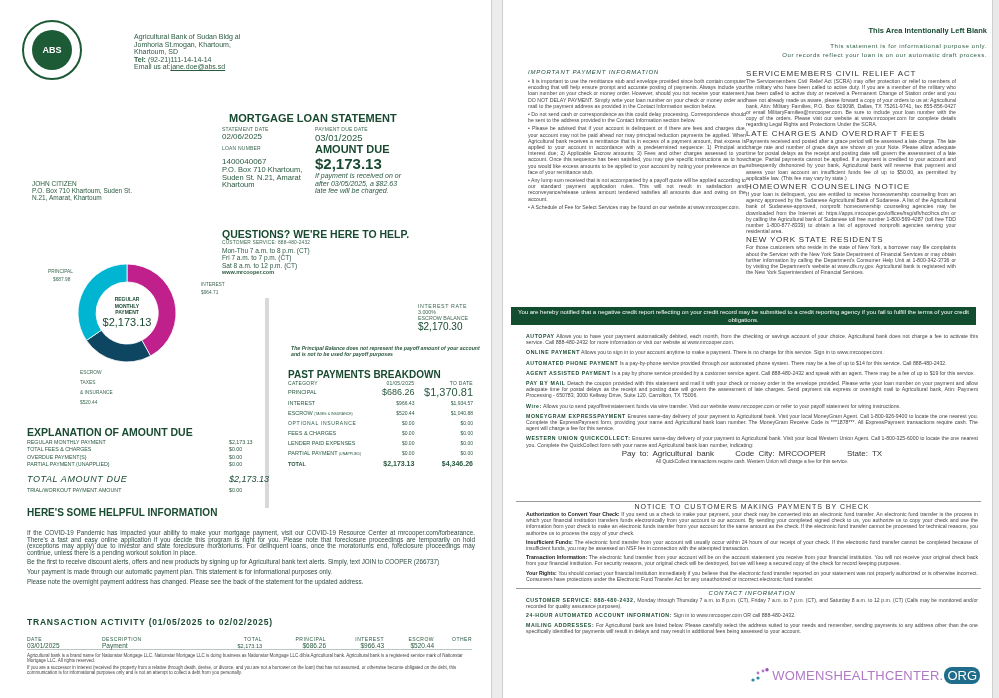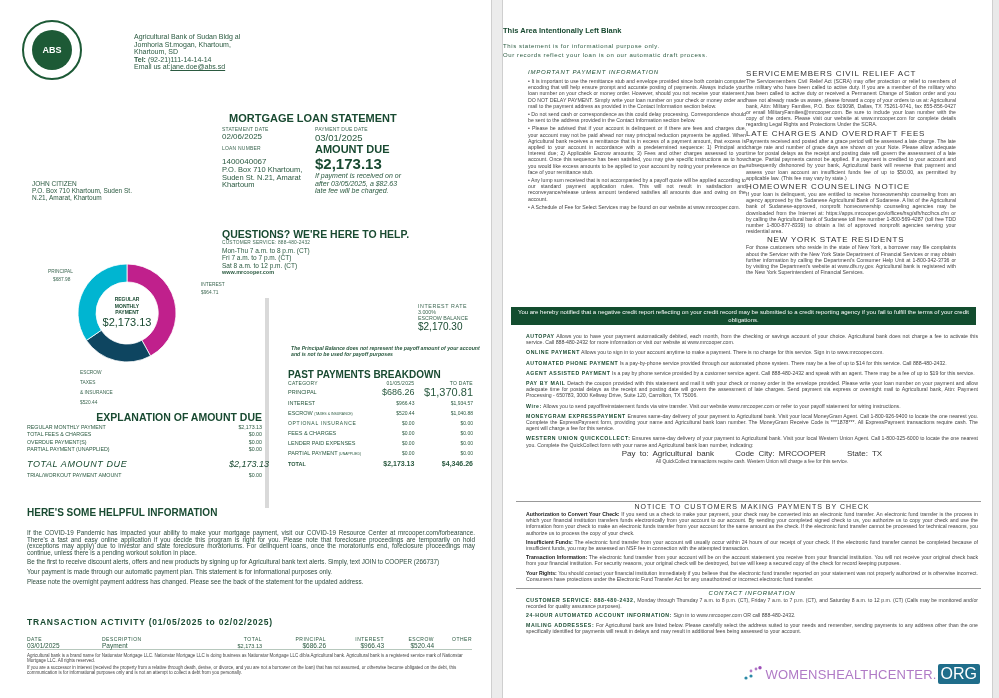--- a/index.html
+++ b/index.html
@@ -190,21 +190,21 @@
       </tr>
       <tr style="height:11px; font-weight:bold;">
         <td>TOTAL</td>
         <td style="text-align:right; font-size:7px;">$2,173.13</td>
         <td style="text-align:right; font-size:7px;">$4,346.26</td>
       </tr>
     </tbody>
       </table>
   </div>
 
-  <div class="abs" style="left:27px; top:411px; width:235px;text-align:right;">
+  <div class="abs" style="left:27px; top:426px; width:235px;">
     <div class="sec-title" style="font-size:10.5px;">EXPLANATION OF AMOUNT DUE</div>
     <div style="font-size:5.3px; line-height:7.3px; color:#2b5a40; margin-top:1px;">
       <div class="row">
           <span>REGULAR MONTHLY PAYMENT</span>
           <span style="width:33px;">$2,173.13</span>
         </div>
       <div class="row">
           <span>TOTAL FEES &amp; CHARGES</span>
           <span style="width:33px;">$0.00</span>
         </div>
@@ -262,21 +262,21 @@
     </tbody>
       </table>
     <div style="margin-top:3px; font-size:4.5px; line-height:5px; color:#444;">Agricultural bank is a brand name for Nationstar Mortgage LLC. Nationstar Mortgage LLC is doing business as Nationstar Mortgage LLC d/b/a Agricultural bank. Agricultural bank is a registered service mark of Nationstar Mortgage LLC. All rights reserved.</div>
     <div style="margin-top:2px; font-size:4.5px; line-height:5px; color:#444;">If you are a successor in interest (received the property from a relative through death, devise, or divorce, and you are not a borrower on the loan) that has not assumed, or otherwise become obligated on the debt, this communication is for informational purposes only and is not an attempt to collect a debt from you personally.</div>
   </div>
 </div>
 
 <div id="gap"></div>
 
 <div class="page" id="page2">
-  <div class="abs" style="left:0; top:26px; width:484px; text-align:left;">
+  <div class="abs" style="left:0; top:26px; width:484px; text-align:right;">
     <div style="font-size:7.5px; font-weight:bold; color:#194a31;">This Area Intentionally Left Blank</div>
     <div style="margin-top:7px; font-size:6px; letter-spacing:0.6px; color:#2b5a40; line-height:9px;">
       <div>This statement is for informational purpose only.</div>
       <div>Our records reflect your loan is on our automatic draft process.</div>
     </div>
   </div>
 
   <div class="abs" style="left:25px; top:69px; width:218px;">
     <div style="font-size:6px; font-style:italic; letter-spacing:0.8px; color:#1d4d34;">IMPORTANT PAYMENT INFORMATION</div>
     <div class="rp" style="margin-top:3px;">
@@ -288,21 +288,21 @@
     </div>
   </div>
 
   <div class="abs" style="left:243px; top:69px; width:210px;">
     <div class="rh">SERVICEMEMBERS CIVIL RELIEF ACT</div>
     <div class="rp">The Servicemembers Civil Relief Act (SCRA) may offer protection or relief to members of the military who have been called to active duty. If you are a member of the military who has been called to active duty or received a Permanent Change of Station order and you have not already made us aware, please forward a copy of your orders to us at: Agricultural bank, Attn: Military Families, P.O. Box 619098, Dallas, TX 75261-9741, fax 855-856-0427 or email MilitaryFamilies@mrcooper.com. Be sure to include your loan number with the copy of the orders. Please visit our website at www.mrcooper.com for complete details regarding Legal Rights and Protections Under the SCRA.</div>
     <div class="rh" style="margin-top:1px;">LATE CHARGES AND OVERDRAFT FEES</div>
     <div class="rp">Payments received and posted after a grace period will be assessed a late charge. The late charge rate and number of grace days are shown on your Note. Please allow adequate time for postal delays as the receipt and posting date will govern the assessment of a late charge. Partial payments cannot be applied. If a payment is credited to your account and subsequently dishonored by your bank, Agricultural bank will reverse that payment and assess your loan account an insufficient funds fee of up to $50.00, as permitted by applicable law. (This fee may vary by state.)</div>
     <div class="rh" style="margin-top:1px;">HOMEOWNER COUNSELING NOTICE</div>
     <div class="rp">If your loan is delinquent, you are entitled to receive homeownership counseling from an agency approved by the Sudanese Agricultural Bank of Sudanese. A list of the Agricultural bank of Sudanese-approved, nonprofit homeownership counseling agencies may be downloaded from the Internet at: https://apps.mrcooper.gov/offices/hsg/sfh/hcc/hcs.cfm or by calling the Agricultural bank of Sudanese toll free number 1-800-569-4287 (toll free TDD number 1-800-877-8339) to obtain a list of approved nonprofit agencies serving your residential area.</div>
-    <div class="rh" style="margin-top:1px;margin-left:21px;">NEW YORK STATE RESIDENTS</div>
+    <div class="rh" style="margin-top:1px;">NEW YORK STATE RESIDENTS</div>
     <div class="rp">For those customers who reside in the state of New York, a borrower may file complaints about the Servicer with the New York State Department of Financial Services or may obtain further information by calling the Department's Consumer Help Unit at 1-800-342-3736 or by visiting the Department's website at www.dfs.ny.gov. Agricultural bank is registered with the New York Superintendent of Financial Services.</div>
   </div>
 
   <div class="abs green-banner" style="left:8px; top:307px; width:465px;">You are hereby notified that a negative credit report reflecting on your credit record may be submitted to a credit reporting agency if you fail to fulfill the terms of your credit obligations.</div>
 
   <div class="abs" style="left:23px; top:332px; width:452px;">
     <div class="rp" style="margin-top:1px;">
       <p><span class="opt-label">AUTOPAY</span> <span>Allows you to have your payment automatically debited, each month, from the checking or savings account of your choice. Agricultural bank does not charge a fee to activate this service. Call 888-480-2432 for more information or visit our website at www.mrcooper.com.</span></p>
       <p style="margin-top:4px;"><span class="opt-label">ONLINE PAYMENT</span> <span>Allows you to sign in to your account anytime to make a payment. There is no charge for this service. Sign in to www.mrcooper.com.</span></p>
       <p style="margin-top:4px;"><span class="opt-label">AUTOMATED PHONE PAYMENT</span> <span>Is a pay-by-phone service provided through our automated phone system. There may be a fee of up to $14 for this service. Call 888-480-2432.</span></p>
@@ -345,15 +345,15 @@
 
   <div class="abs wh-logo">
     <svg width="22" height="16" viewBox="0 0 22 16">
       <circle cx="3" cy="12" r="1.6" fill="#2a8aa6"></circle>
       <circle cx="8" cy="10" r="1.6" fill="#2a8aa6"></circle>
       <circle cx="8" cy="5" r="1.4" fill="#b07ac6"></circle>
       <circle cx="13" cy="3" r="1.4" fill="#b07ac6"></circle>
       <circle cx="17" cy="1.8" r="1.7" fill="#9d4db8"></circle>
     </svg>
     <span style="font-size:13px; color:#b07ac6; letter-spacing:0.2px;">WOMENSHEALTHCENTER.</span>
-    <span style="font-size:16px; color:#fff; background:#1f6d8a; padding:1px 3px; border-radius:2px; margin-left:1px;">ORG</span>
+    <span style="font-size:13px; color:#fff; background:#1f6d8a; padding:1px 3px; border-radius:8px; margin-left:1px;">ORG</span>
   </div>
 </div>
 
 </body></html>

